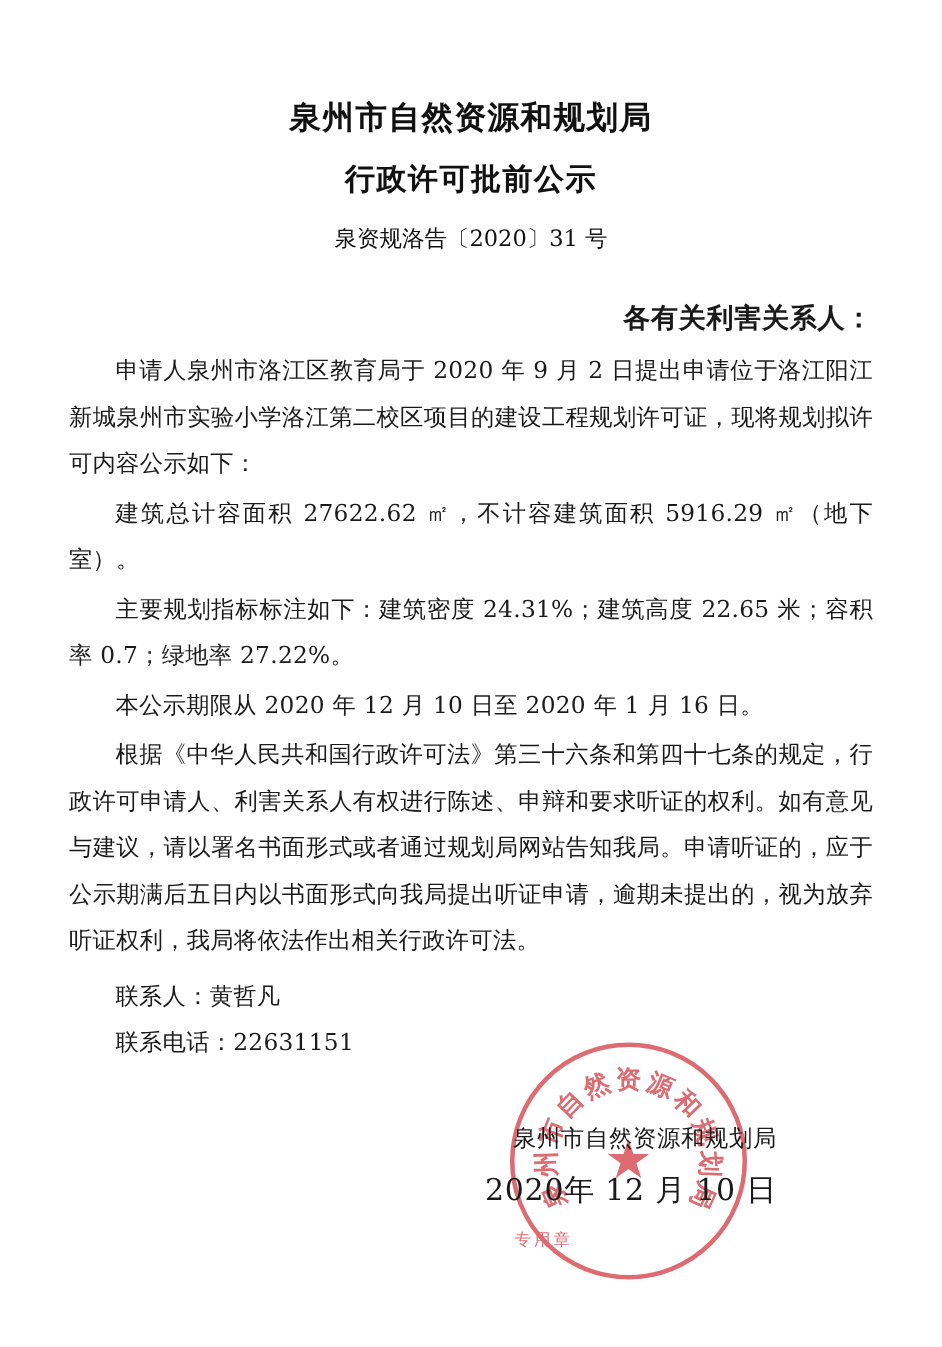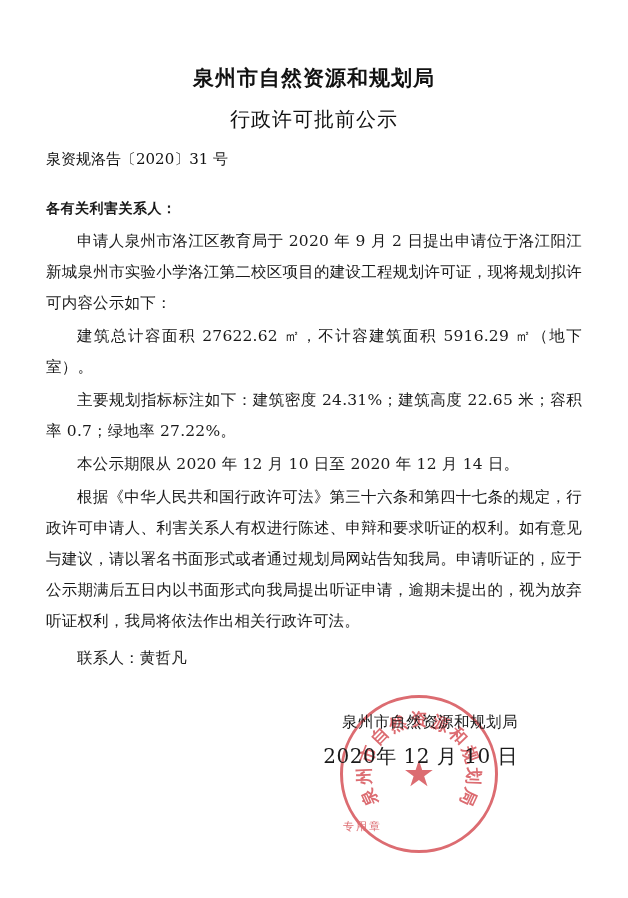--- a/index.html
+++ b/index.html
@@ -25,37 +25,39 @@
     text-align: center;
     font-size: 21px;
     font-weight: bold;
     letter-spacing: 1px;
     line-height: 1.5;
     color: #111;
   }
   .doc-subtitle {
     text-align: center;
     font-size: 20px;
-    font-weight: normal;
+    font-weight: bold;
     letter-spacing: 1px;
     line-height: 1.5;
     margin-top: 10px;
     color: #111;
   }
   .doc-number {
+    text-align: center;
     font-size: 15px;
     line-height: 1.5;
     margin-top: 14px;
     color: #111;
   }
   .salutation {
-    font-size: 14px;
+    font-size: 18px;
     font-weight: bold;
     margin-top: 30px;
     letter-spacing: 0.5px;
+    text-align: right;
   }
   .body-block {
     margin-top: 8px;
   }
   p.para {
     font-size: 15.5px;
     line-height: 2.0;
     margin: 0;
     text-indent: 2em;
     text-align: justify;
@@ -154,26 +156,27 @@
   <div class="doc-title">泉州市自然资源和规划局</div>
   <div class="doc-subtitle">行政许可批前公示</div>
   <div class="doc-number">泉资规洛告〔2020〕31 号</div>
 
   <div class="salutation">各有关利害关系人：</div>
 
   <div class="body-block">
     <p class="para">申请人泉州市洛江区教育局于 2020 年 9 月 2 日提出申请位于洛江阳江新城泉州市实验小学洛江第二校区项目的建设工程规划许可证，现将规划拟许可内容公示如下：</p>
     <p class="para tight">建筑总计容面积 27622.62 ㎡，不计容建筑面积 5916.29 ㎡（地下室）。</p>
     <p class="para tight">主要规划指标标注如下：建筑密度 24.31%；建筑高度 22.65 米；容积率 0.7；绿地率 27.22%。</p>
-    <p class="para tight">本公示期限从 2020 年 12 月 10 日至 2020 年 12 月 14 日。</p>
+    <p class="para tight">本公示期限从 2020 年 12 月 10 日至 2020 年 1 月 16 日。</p>
     <p class="para tight">根据《中华人民共和国行政许可法》第三十六条和第四十七条的规定，行政许可申请人、利害关系人有权进行陈述、申辩和要求听证的权利。如有意见与建议，请以署名书面形式或者通过规划局网站告知我局。申请听证的，应于公示期满后五日内以书面形式向我局提出听证申请，逾期未提出的，视为放弃听证权利，我局将依法作出相关行政许可法。</p>
   </div>
 
   <div class="contact-block">
     <div class="contact-line">联系人：黄哲凡</div>
+    <div class="contact-line">联系电话：22631151</div>
   </div>
 
   <div class="seal">
     <div class="seal-inner">
       <div class="seal-text" id="seal-ring">
           <span style="transform: translate(-50%, -66px) rotate(-115deg); transform-origin: 50% 66px;">泉</span>
           <span style="transform: translate(-50%, -66px) rotate(-92deg); transform-origin: 50% 66px;">州</span>
           <span style="transform: translate(-50%, -66px) rotate(-69deg); transform-origin: 50% 66px;">市</span>
           <span style="transform: translate(-50%, -66px) rotate(-46deg); transform-origin: 50% 66px;">自</span>
           <span style="transform: translate(-50%, -66px) rotate(-23deg); transform-origin: 50% 66px;">然</span>

